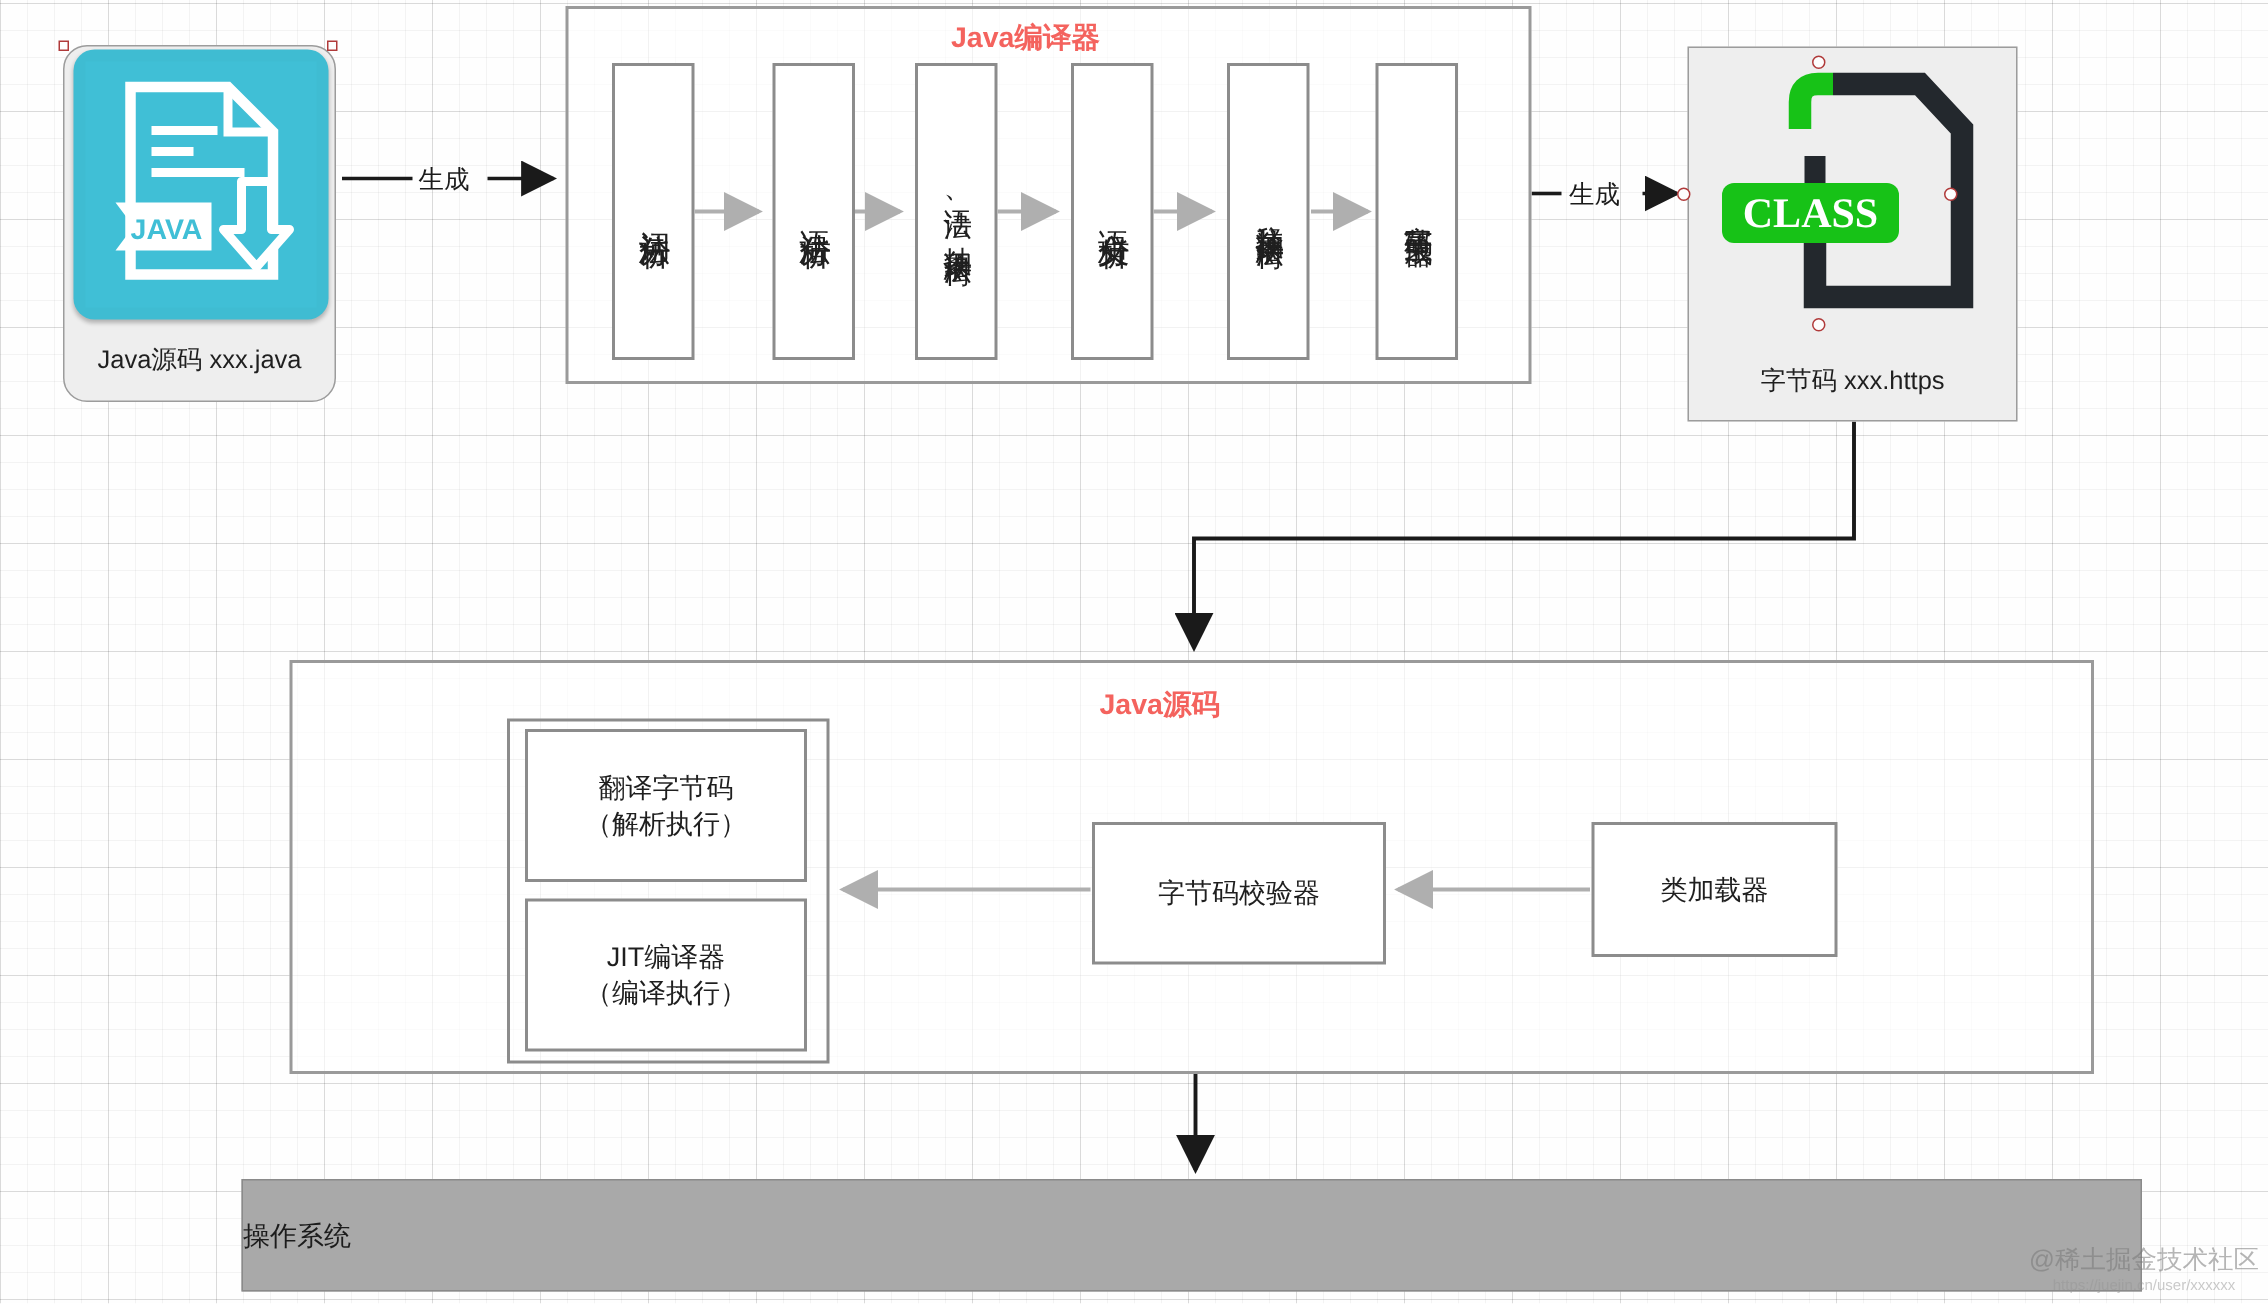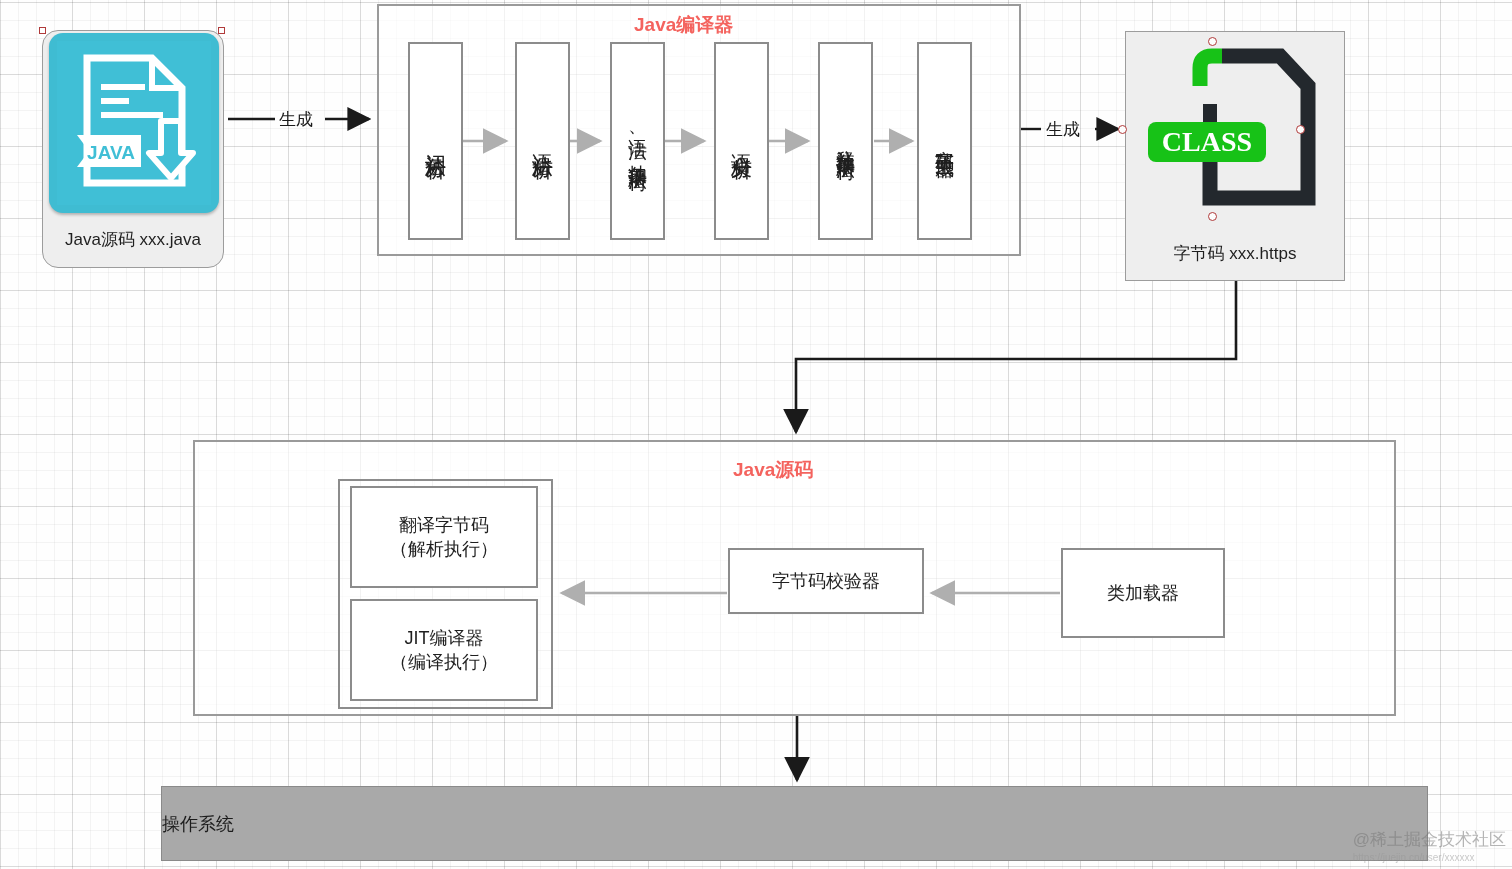--- a/index.html
+++ b/index.html
@@ -125,21 +125,21 @@
     color: #1b1b1b;
     background: transparent;
     white-space: nowrap;
   }
 
   
   .watermark {
     position: absolute;
     right: 6px;
     bottom: 6px;
-    text-align: left;
+    text-align: center;
     color: rgba(120,120,120,0.55);
     pointer-events: none;
   }
   .wm-main { font-size: 17px; }
   .wm-sub { font-size: 10px; color: rgba(150,150,150,0.5); margin-top: 1px; }
 
   svg.overlay {
     position: absolute;
     left: 0; top: 0;
     width: 1512px; height: 869px;
@@ -257,21 +257,21 @@
   <div class="abs plainbox" style="left:338px; top:479px; width:215px; height:230px; background:transparent;"></div>
   <div class="abs plainbox" style="left:350px; top:486px; width:188px; height:102px;">
     <span class="node-label">翻译字节码
 （解析执行）</span>
   </div>
   <div class="abs plainbox" style="left:350px; top:599px; width:188px; height:102px;">
     <span class="node-label">JIT编译器
 （编译执行）</span>
   </div>
 
-  <div class="abs plainbox" style="left:728px; top:548px; width:196px; height:66px;">
+  <div class="abs plainbox" style="left:728px; top:548px; width:196px; height:95px;">
     <span class="node-label">字节码校验器</span>
   </div>
 
   <div class="abs plainbox" style="left:1061px; top:548px; width:164px; height:90px;">
     <span class="node-label">类加载器</span>
   </div>
 
   <div class="abs osbar" style="left:161px; top:786px; width:1267px; height:75px;">
     <span>操作系统</span>
   </div>

